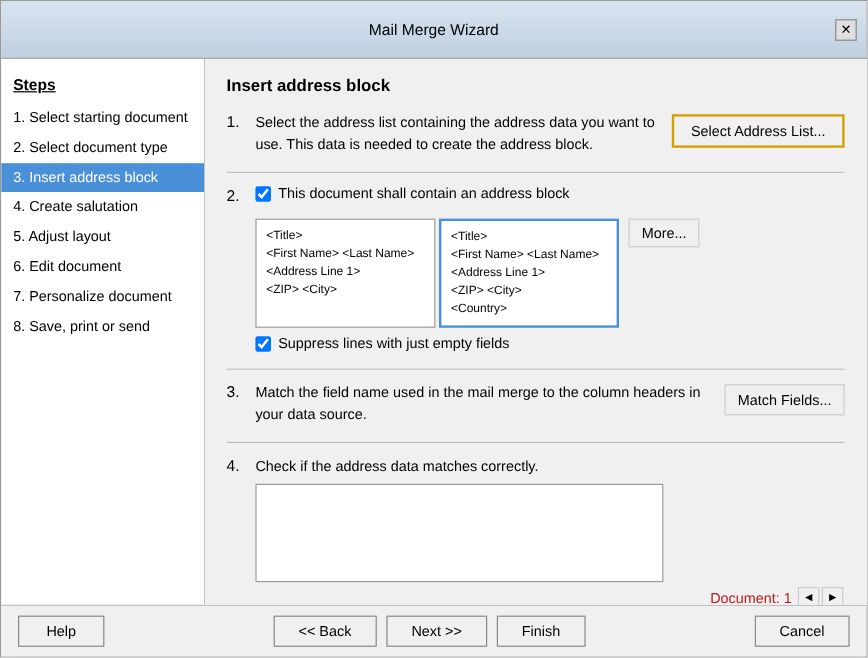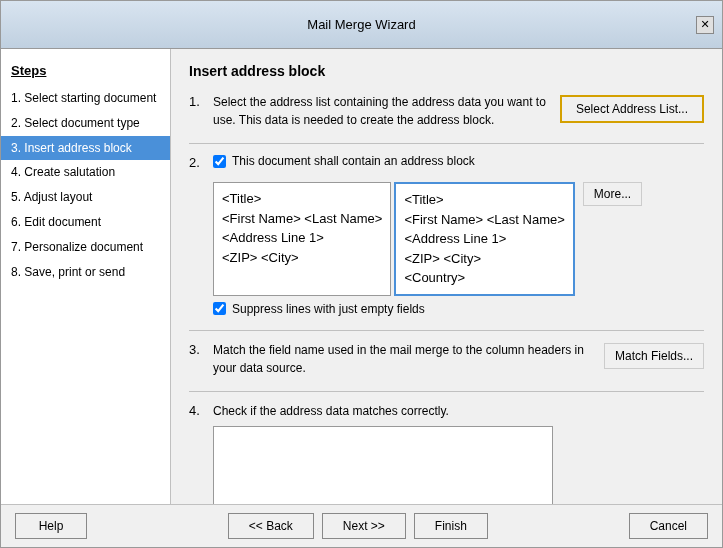--- a/index.html
+++ b/index.html
@@ -153,21 +153,21 @@
     }
 
     .checkbox-label {
       font-size: 12px;
     }
 
     .address-block {
       border: 1px solid #999;
       background: #fff;
       padding: 6px 8px;
-      font-size: 13px;
+      font-size: 10px;
       min-width: 150px;
       line-height: 1.5;
       color: #000;
     }
 
     .address-block.selected {
       border: 2px solid #4a90d9;
     }
 
     .more-btn {

